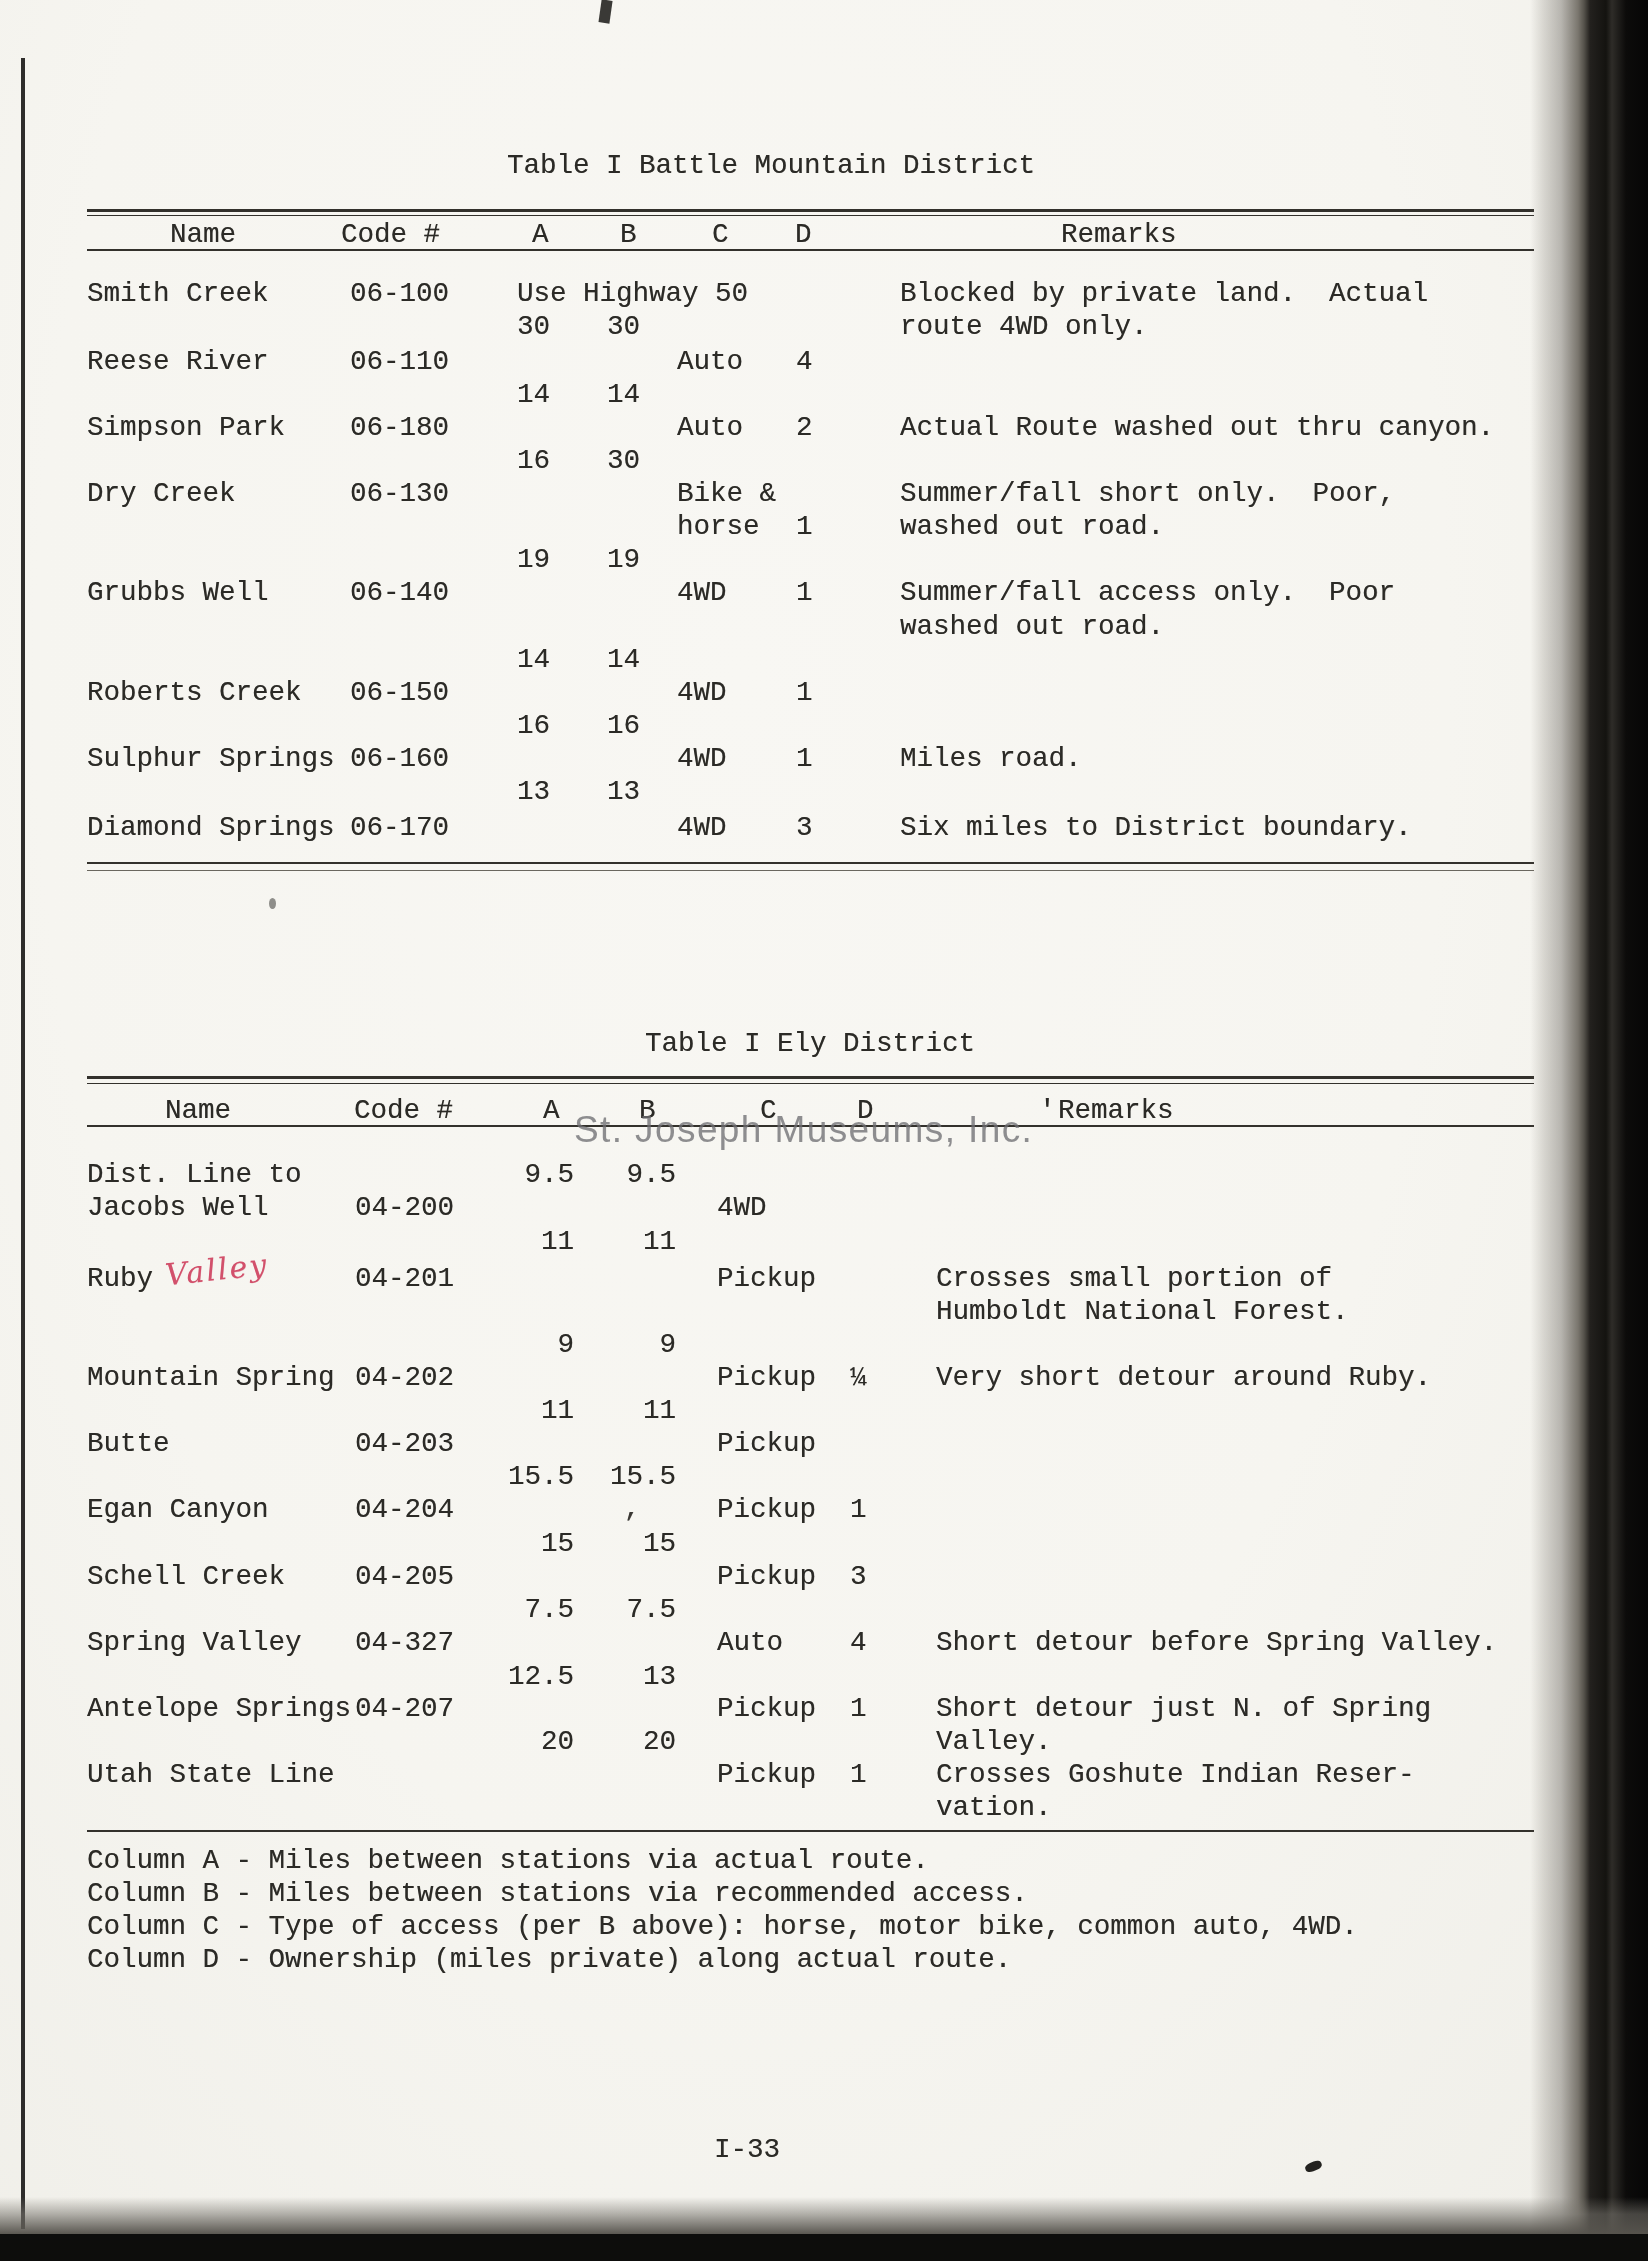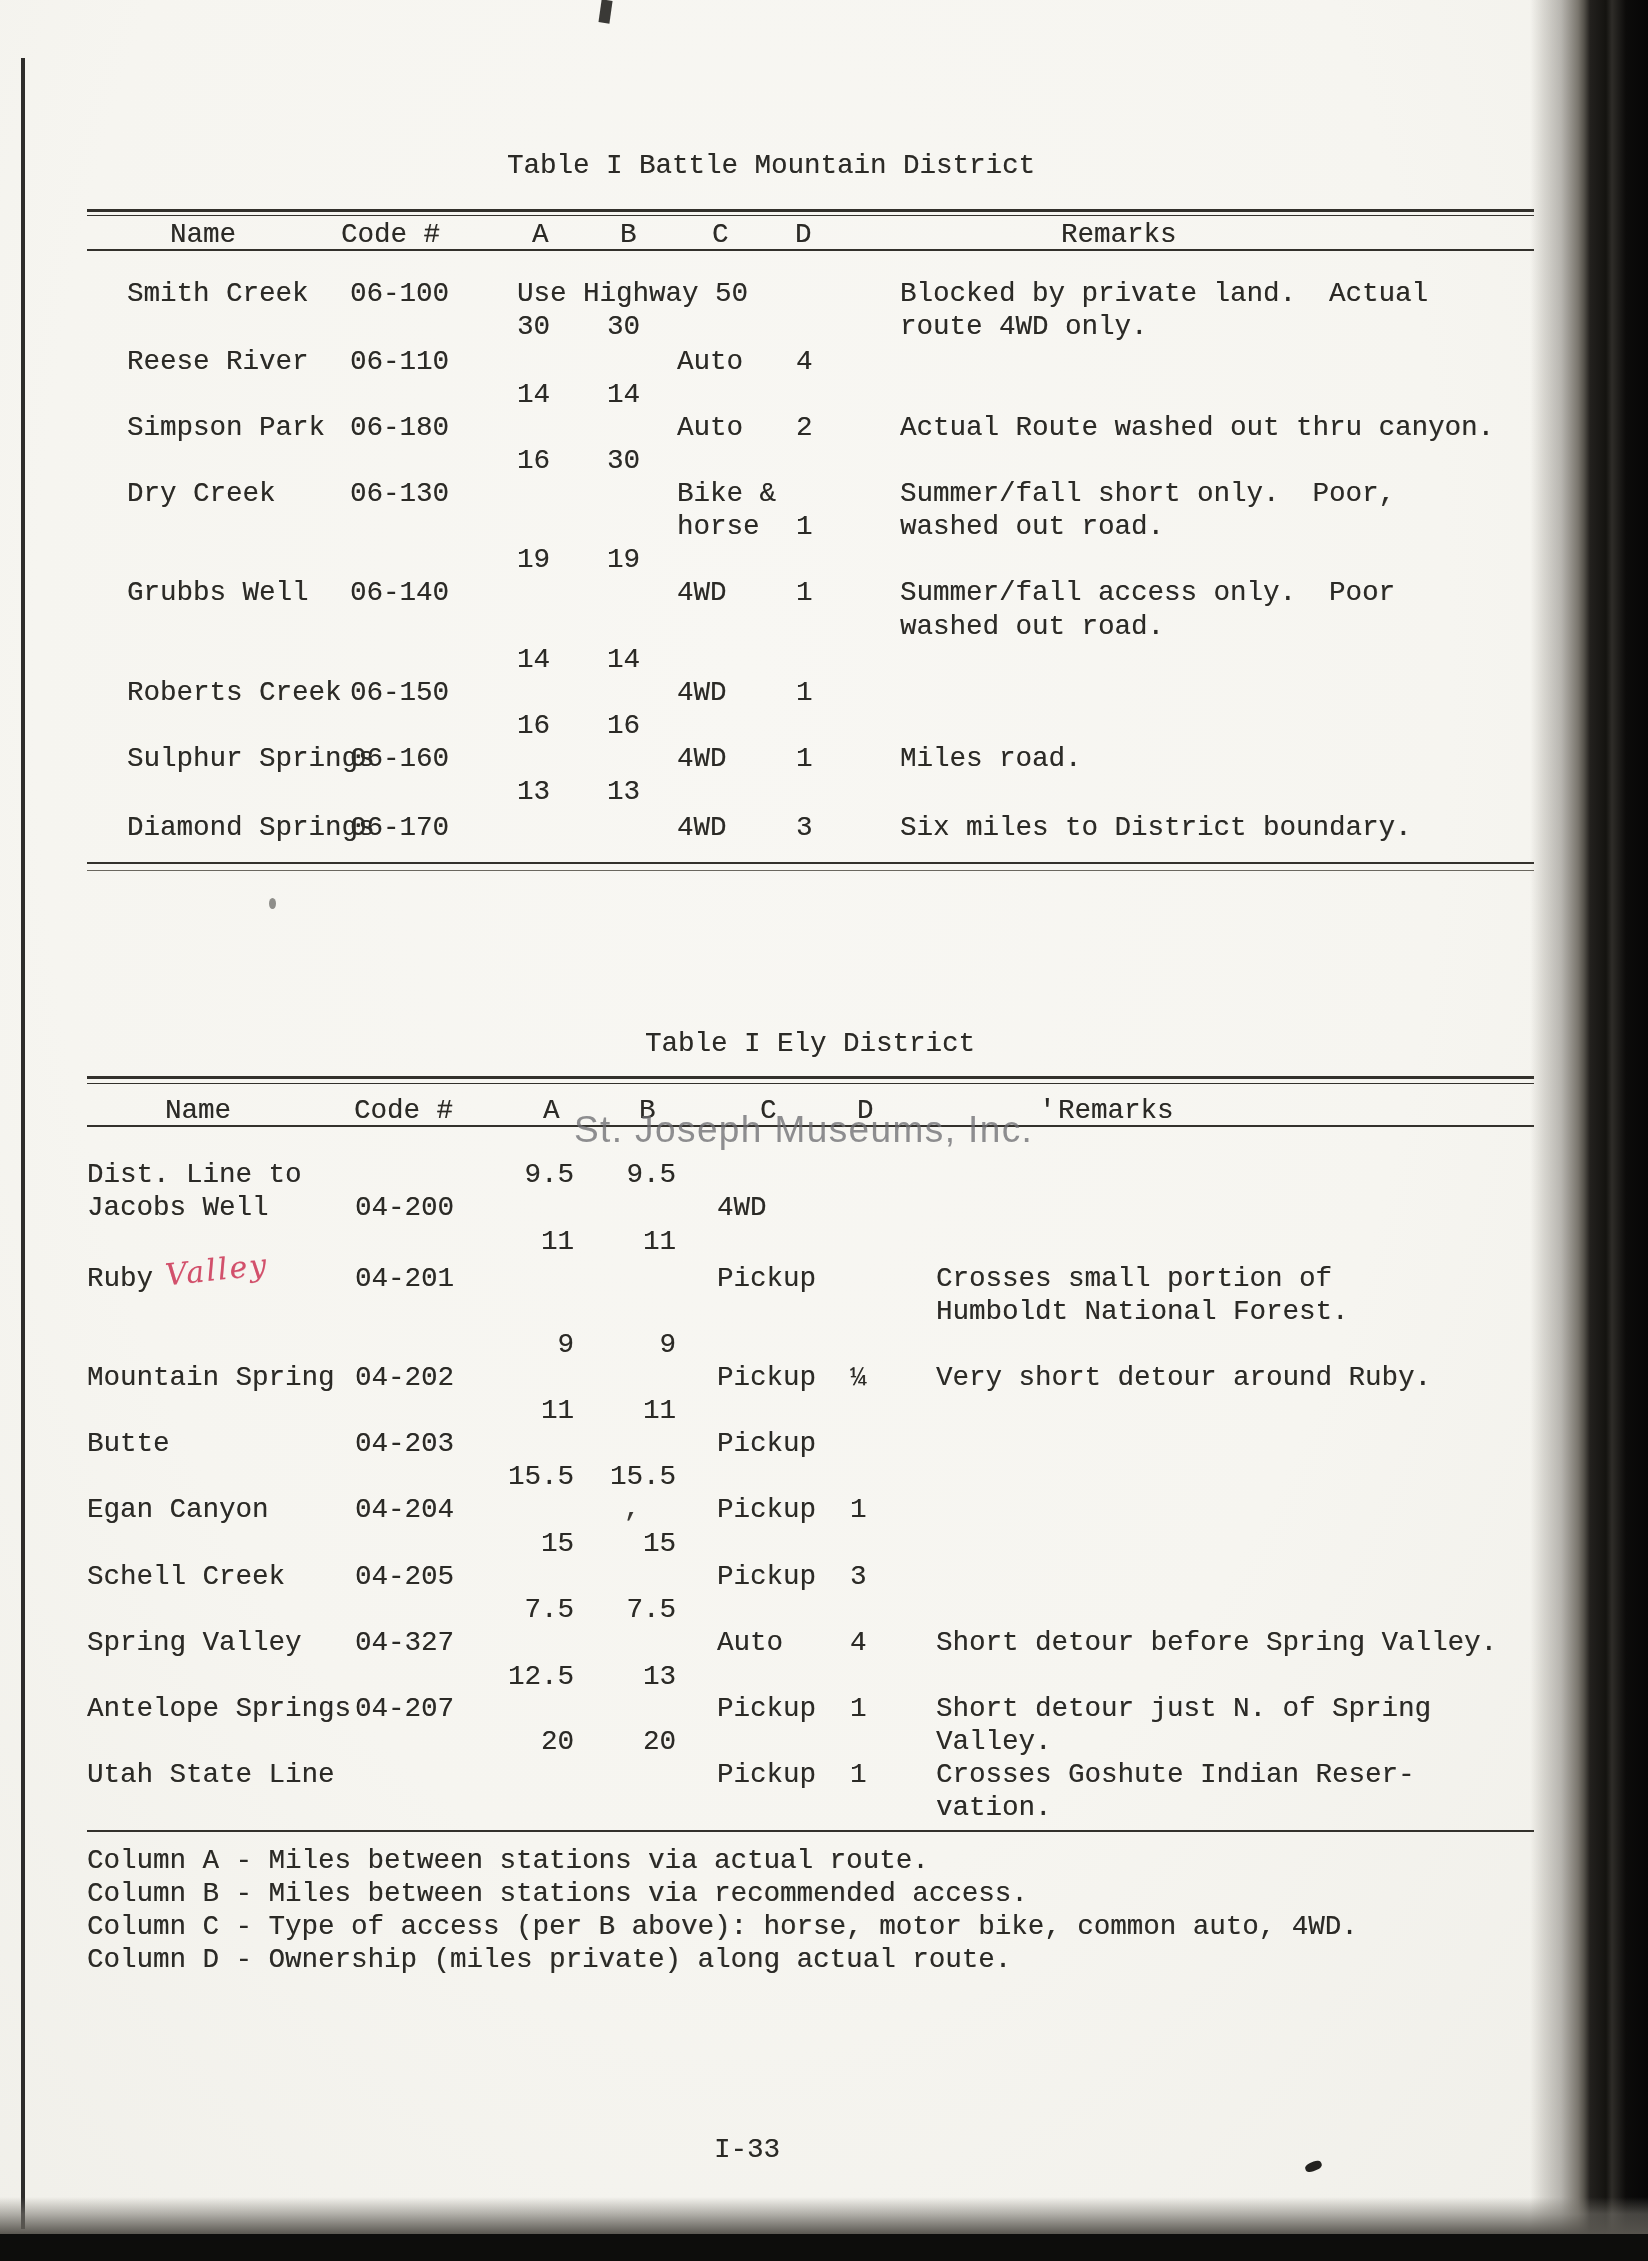--- a/index.html
+++ b/index.html
@@ -15,21 +15,21 @@
   }
 
   .t-title { position:absolute; white-space:pre;margin-left:26px; }
   .rule { position:absolute; background:#33312c; }
   .rule.light { background:#6a675f; }
 
   .tline { position:absolute; left:0; width:1646px; height:33px; }
   .tline span { position:absolute; top:0; white-space:pre; }
 
   
-  .bm-name { left:87px;margin-left:40px; }
+  .bm-name { left:87px; }
   .bm-code { left:350px; }
   .bm-a { left:481px; width:69px; text-align:right; }
   .bm-b { left:571px; width:69px; text-align:right; }
   .bm-c { left:677px; }
   .bm-d { left:796px; }
   .bm-rem { left:900px; }
   .bm-span { left:517px; }
 
   
   .ely-name { left:87px; }

